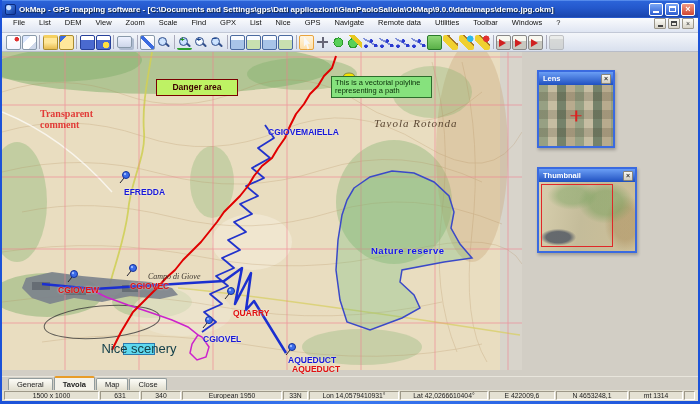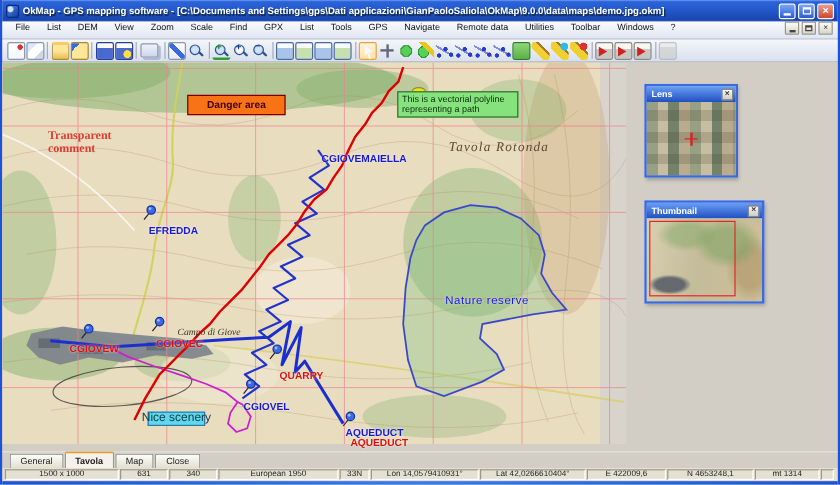--- a/index.html
+++ b/index.html
@@ -75,28 +75,28 @@
   .v-props { background:linear-gradient(#e8e8e0 25%,#c8c8c0 25%); border:1px solid #999; opacity:.55; }
 
   
   .mdi { flex:1; position:relative; background:#d2cec5; overflow:hidden; }
   .map-canvas { position:absolute; left:0; top:0; width:520px; height:318px; background:#d8d4cb; }
   .map-base { position:absolute; left:0; top:0; width:498px; height:318px; background:#e9ddc0; }
   .map-svg { position:absolute; left:0; top:0; }
   .map-label { position:absolute; white-space:nowrap; line-height:1.05; }
   .wp-red { color:#e01010; font-weight:bold; font-size:8.5px; text-shadow:0 0 2px rgba(255,255,255,.8); }
   .wp-blue { color:#1818d8; font-weight:bold; font-size:8.5px; text-shadow:0 0 2px rgba(255,255,255,.8); }
-  .lbl-danger { width:82px; height:17px; background:#f97316; border:1px solid #7a0000; color:#3c0000; font-size:8.5px; font-weight:bold; display:flex; align-items:center; justify-content:center; }
+  .lbl-danger { width:82px; height:17px; background:#bef264; border:1px solid #7a0000; color:#3c0000; font-size:8.5px; font-weight:bold; display:flex; align-items:center; justify-content:center; }
   .lbl-vect { width:101px; background:#86e27d; border:1px solid #2c6e2c; color:#0a300a; font-size:7.5px; padding:2px 3px; white-space:normal; }
   .lbl-transp { color:rgba(225,30,30,.85); font-weight:bold; font-size:10px; width:72px; white-space:normal;font-family:Liberation Serif, serif; }
   .lbl-semi { width:73px; background:rgba(185,220,175,.55); color:#26402a; font-size:7.5px; padding:1px 2px; white-space:normal; }
   .lbl-place { color:#5a4632; font-style:italic; font-family:"Liberation Serif",serif; font-size:11px; letter-spacing:1px; }
   .lbl-place.small { font-size:8px; color:#3a342c; letter-spacing:0; }
-  .lbl-nature { color:#1414e8; font-weight:normal; font-size:9.5px; letter-spacing:.5px; text-shadow:0 0 2px rgba(255,255,255,.7); }
-  .lbl-nice { width:48px; height:12px; background:#5fd8ee; border:1px solid #2a7ab0; color:#14404a; font-size:10px; display:flex; align-items:center; justify-content:center; }
+  .lbl-nature { color:#1414e8; font-weight:bold; font-size:9.5px; letter-spacing:.5px; text-shadow:0 0 2px rgba(255,255,255,.7); }
+  .lbl-nice { width:32px; height:12px; background:#5fd8ee; border:1px solid #2a7ab0; color:#14404a; font-size:13px; display:flex; align-items:center; justify-content:center; }
 
   
   .palette { position:absolute; border:2px solid #3a6ae0; background:#cfd8ee; box-shadow:1px 2px 3px rgba(0,0,0,.25); }
   .pal-title { height:13px; display:flex; align-items:center; padding:0 2px 0 4px;
     background:linear-gradient(180deg,#6a9ef5,#2050c0); color:#fff; font-size:7.5px; font-weight:bold; }
   .pal-close { margin-left:auto; width:10px; height:10px; background:linear-gradient(#f8f8f4,#d0ccc0); border:1px solid #8a8678; border-radius:1px;
     color:#333; font-size:7px; line-height:8px; text-align:center; }
   .lens { left:535px; top:18px; width:78px; height:78px; }
   .lens-body { position:relative; width:100%; height:61px;
     background:
@@ -152,21 +152,21 @@
   <div class="menubar">
     <span class="menu-item">File</span>
     <span class="menu-item">List</span>
     <span class="menu-item">DEM</span>
     <span class="menu-item">View</span>
     <span class="menu-item">Zoom</span>
     <span class="menu-item">Scale</span>
     <span class="menu-item">Find</span>
     <span class="menu-item">GPX</span>
     <span class="menu-item">List</span>
-    <span class="menu-item">Tools</span>
+    <span class="menu-item">Nice</span>
     <span class="menu-item">GPS</span>
     <span class="menu-item">Navigate</span>
     <span class="menu-item">Remote data</span>
     <span class="menu-item">Utilities</span>
     <span class="menu-item">Toolbar</span>
     <span class="menu-item">Windows</span>
     <span class="menu-item">?</span>
     <div class="mdi-btns">
       <div class="mdibtn">
           <div class="bar"></div>

